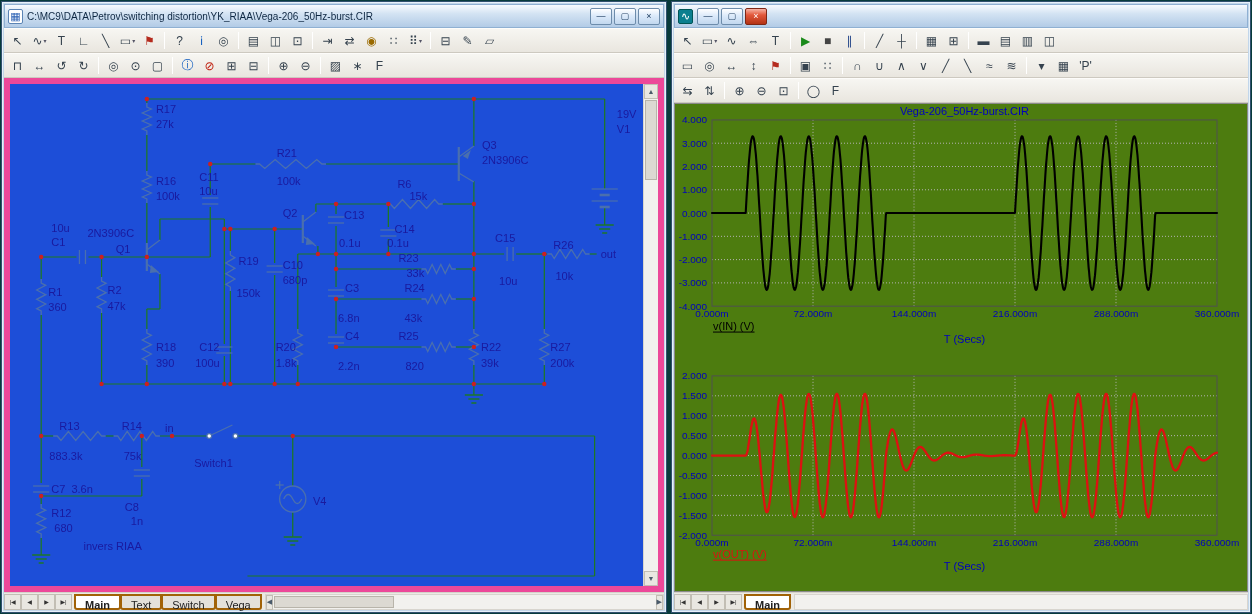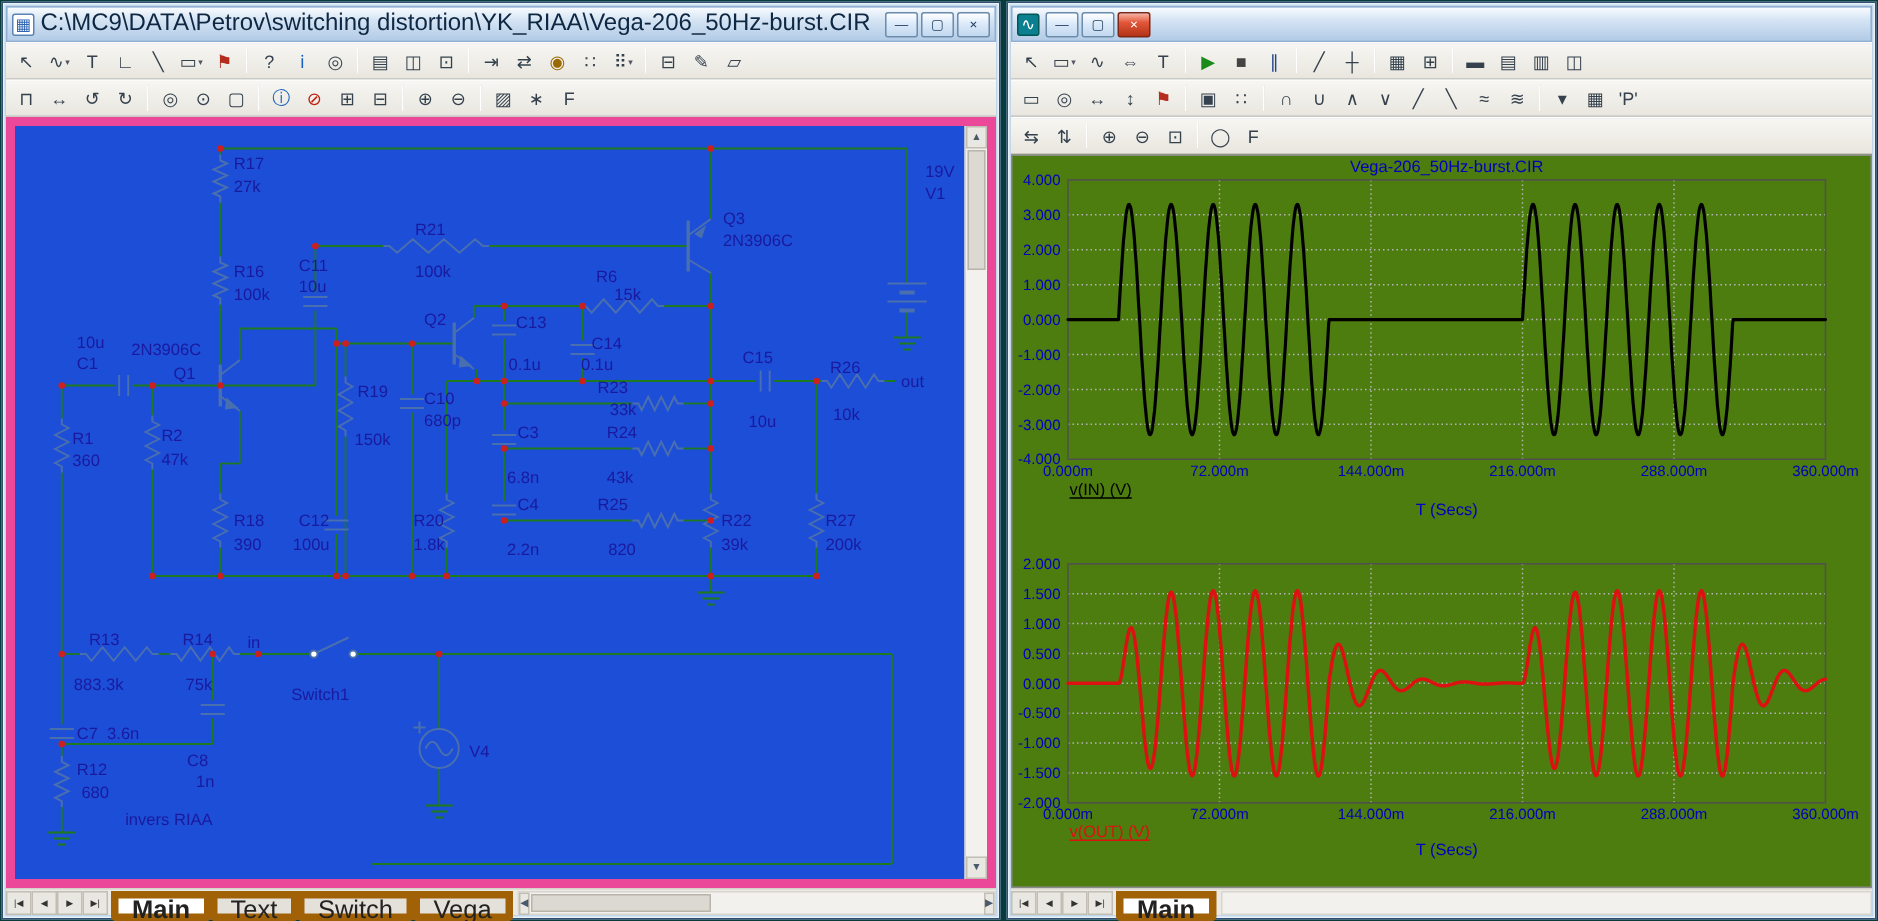--- a/index.html
+++ b/index.html
@@ -10,21 +10,21 @@
           box-shadow:inset 0 0 0 1px #e7f1fa;padding:2px}
   .win-left{left:1px;width:666px}
   .win-right{left:671px;width:580px}
   .titlebar{height:24px;display:flex;align-items:center;gap:4px;padding:0 3px;
             background:linear-gradient(#f8fbfe,#d3e3f3 40%,#b2cbe6);
             border:1px solid #8fb0d2}
   .app-icon{width:15px;height:15px;display:flex;align-items:center;justify-content:center;
             font-size:11px;border-radius:2px;flex:0 0 auto}
   .sch-icon{color:#2f64b5;background:#fff;border:1px solid #5b84b5}
   .ta-icon{color:#fff;background:#0a7f8f;border:1px solid #055}
-  .title-text{flex:1;font-size:16px;color:#0e2742;white-space:nowrap;overflow:hidden}
+  .title-text{flex:1;font-size:10px;color:#0e2742;white-space:nowrap;overflow:hidden}
   .winbtns{display:flex;gap:2px;flex:0 0 auto}
   .wbtn{width:22px;height:17px;display:flex;align-items:center;justify-content:center;
         font-size:9px;line-height:1;color:#1b3a5c;
         background:linear-gradient(#ffffff,#dceafa 45%,#c2d8ef);
         border:1px solid #6d8cab;border-radius:2px;cursor:default}
   .win-right .wbtn.close{background:linear-gradient(#f7b3a4,#e2573a 40%,#b33316);
         color:#fff;border-color:#7e2716}
   .toolbar{height:25px;background:linear-gradient(#f7f6f2,#e9e6df);
            border-top:1px solid #fdfcfa;border-bottom:1px solid #cdc9c0;
            display:flex;align-items:center;padding:0 3px;gap:1px;overflow:hidden;white-space:nowrap}
@@ -40,22 +40,22 @@
   .sbtn{height:15px;font-size:7px;color:#4a5a6a;background:#e9e7e1;border:1px solid #c2beb4;
         display:flex;align-items:center;justify-content:center;flex:0 0 auto}
   .vthumb{height:80px;margin:1px;background:#dcd9d2;border:1px solid #b8b4aa}
   .vtrack{flex:1}
   .bottombar{height:18px;display:flex;align-items:center;background:#eceae4;
              border-top:1px solid #d5d2ca;font-size:11px}
   .navgroup{display:flex;flex:0 0 auto}
   .navbtn{width:17px;height:16px;font-size:6px;display:flex;align-items:center;justify-content:center;
           background:#e9e7e1;border:1px solid #c2beb4;color:#333}
   .tabstrip{display:flex;align-items:stretch;height:16px;margin-left:2px;flex:0 0 auto}
-  .tab{padding:8px 9px 2px;border:5px solid #a16207;border-radius:0 0 3px 3px;background:#e4e1da;
-       margin-right:-1px;font-size:17px;color:#222;display:flex;align-items:center}
+  .tab{padding:8px 9px 2px;border:2px solid #a16207;border-radius:0 0 3px 3px;background:#e4e1da;
+       margin-right:-1px;font-size:11px;color:#222;display:flex;align-items:center}
   .tab.active{background:#fff;font-weight:bold;z-index:2}
   .hscroll{flex:1;height:16px;display:flex;align-items:stretch;background:#f2f1ee;
            border:1px solid #d8d5ce;margin-left:4px}
   .hthumb{width:120px;margin:1px;background:#dcd9d2;border:1px solid #b8b4aa}
   .htrack{flex:1}
   .plots-wrap{position:relative;height:489px;background:#4d7c0f;border:1px solid #8a8a8a;overflow:hidden}
   #plots-svg{width:100%;height:100%;display:block}
   #schematic-svg text{font-family:"Liberation Sans",sans-serif;font-size:11px}
   #plots-svg text{font-family:"Liberation Sans",sans-serif}
 </style>

